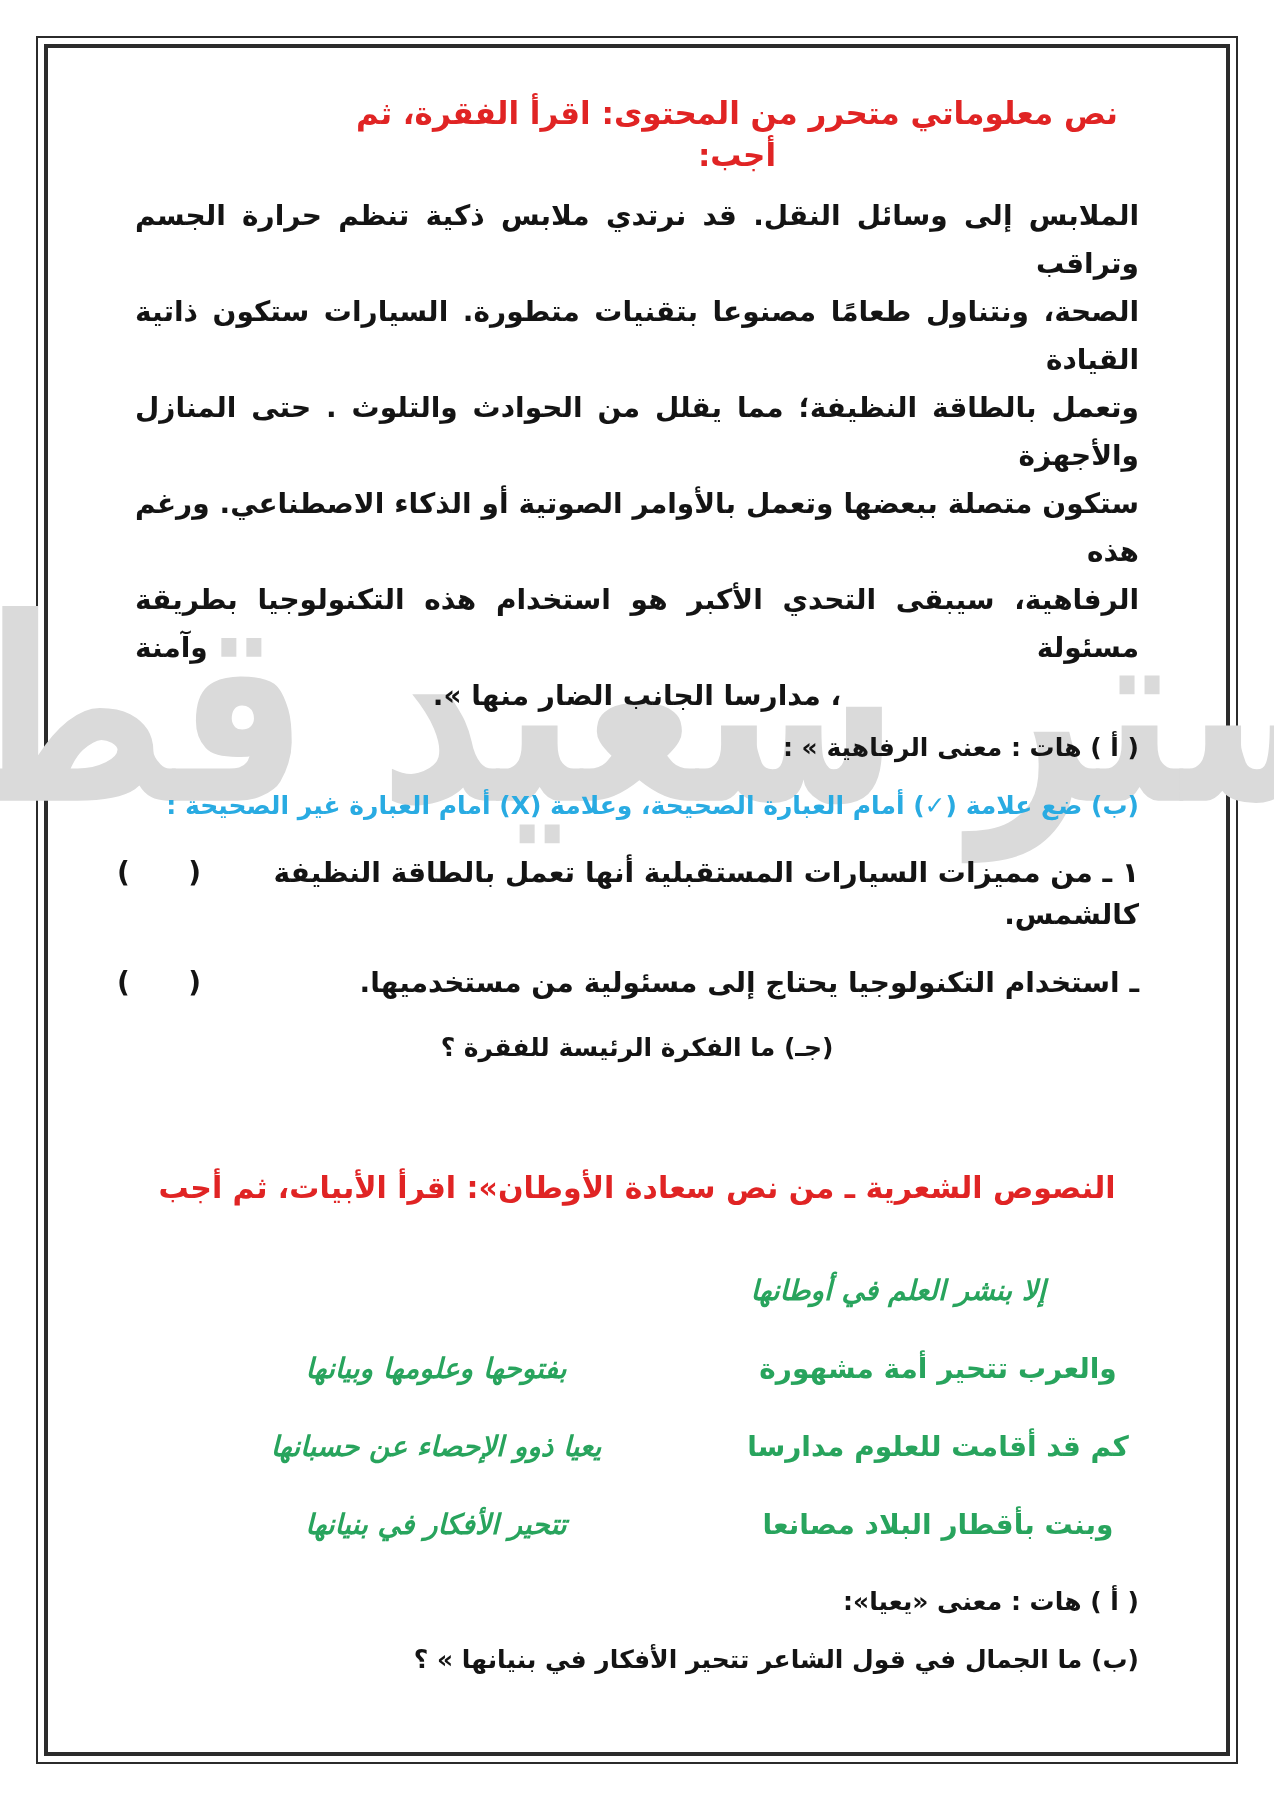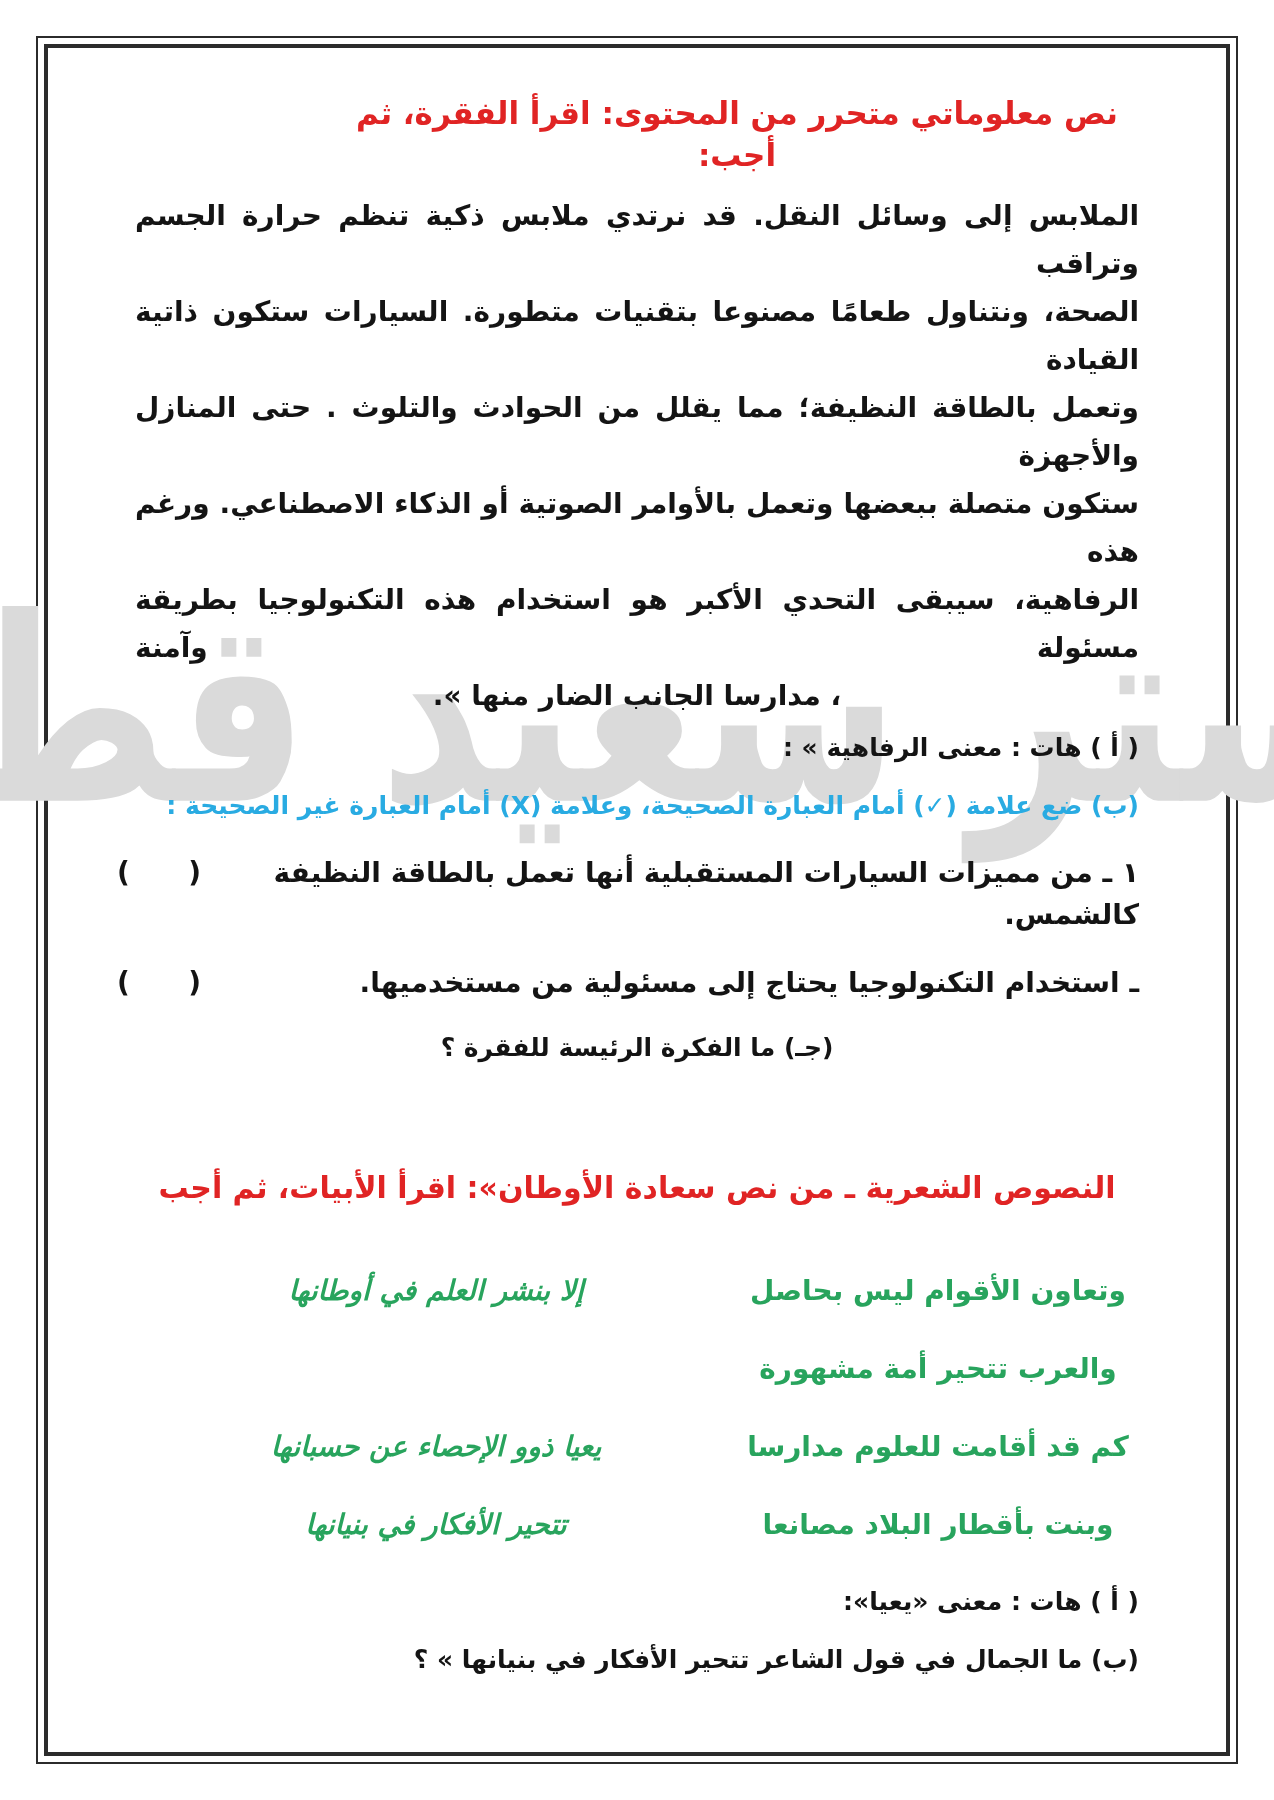--- a/index.html
+++ b/index.html
@@ -95,25 +95,25 @@
       <span>ـ استخدام التكنولوجيا يحتاج إلى مسئولية من مستخدميها.</span>
       <span class="parens">(      )</span>
     </div>
 
     <div class="q q-c">(جـ) ما الفكرة الرئيسة للفقرة ؟</div>
 
     <h2 class="title2">النصوص الشعرية ـ من نص سعادة الأوطان»: اقرأ الأبيات، ثم أجب</h2>
 
     <div class="poem">
       <div class="poem-row">
-        <span class="hemi first">وتعاون الأقوام ليس بحاصل</span>
         <span class="hemi second">إلا بنشر العلم في أوطانها</span>
       </div>
       <div class="poem-row">
         <span class="hemi first">والعرب تتحير أمة مشهورة</span>
+        <span class="hemi second">بفتوحها وعلومها وبيانها</span>
       </div>
       <div class="poem-row">
         <span class="hemi first">كم قد أقامت للعلوم مدارسا</span>
         <span class="hemi second">يعيا ذوو الإحصاء عن حسبانها</span>
       </div>
       <div class="poem-row">
         <span class="hemi first">وبنت بأقطار البلاد مصانعا</span>
         <span class="hemi second">تتحير الأفكار في بنيانها</span>
       </div>
     </div>

